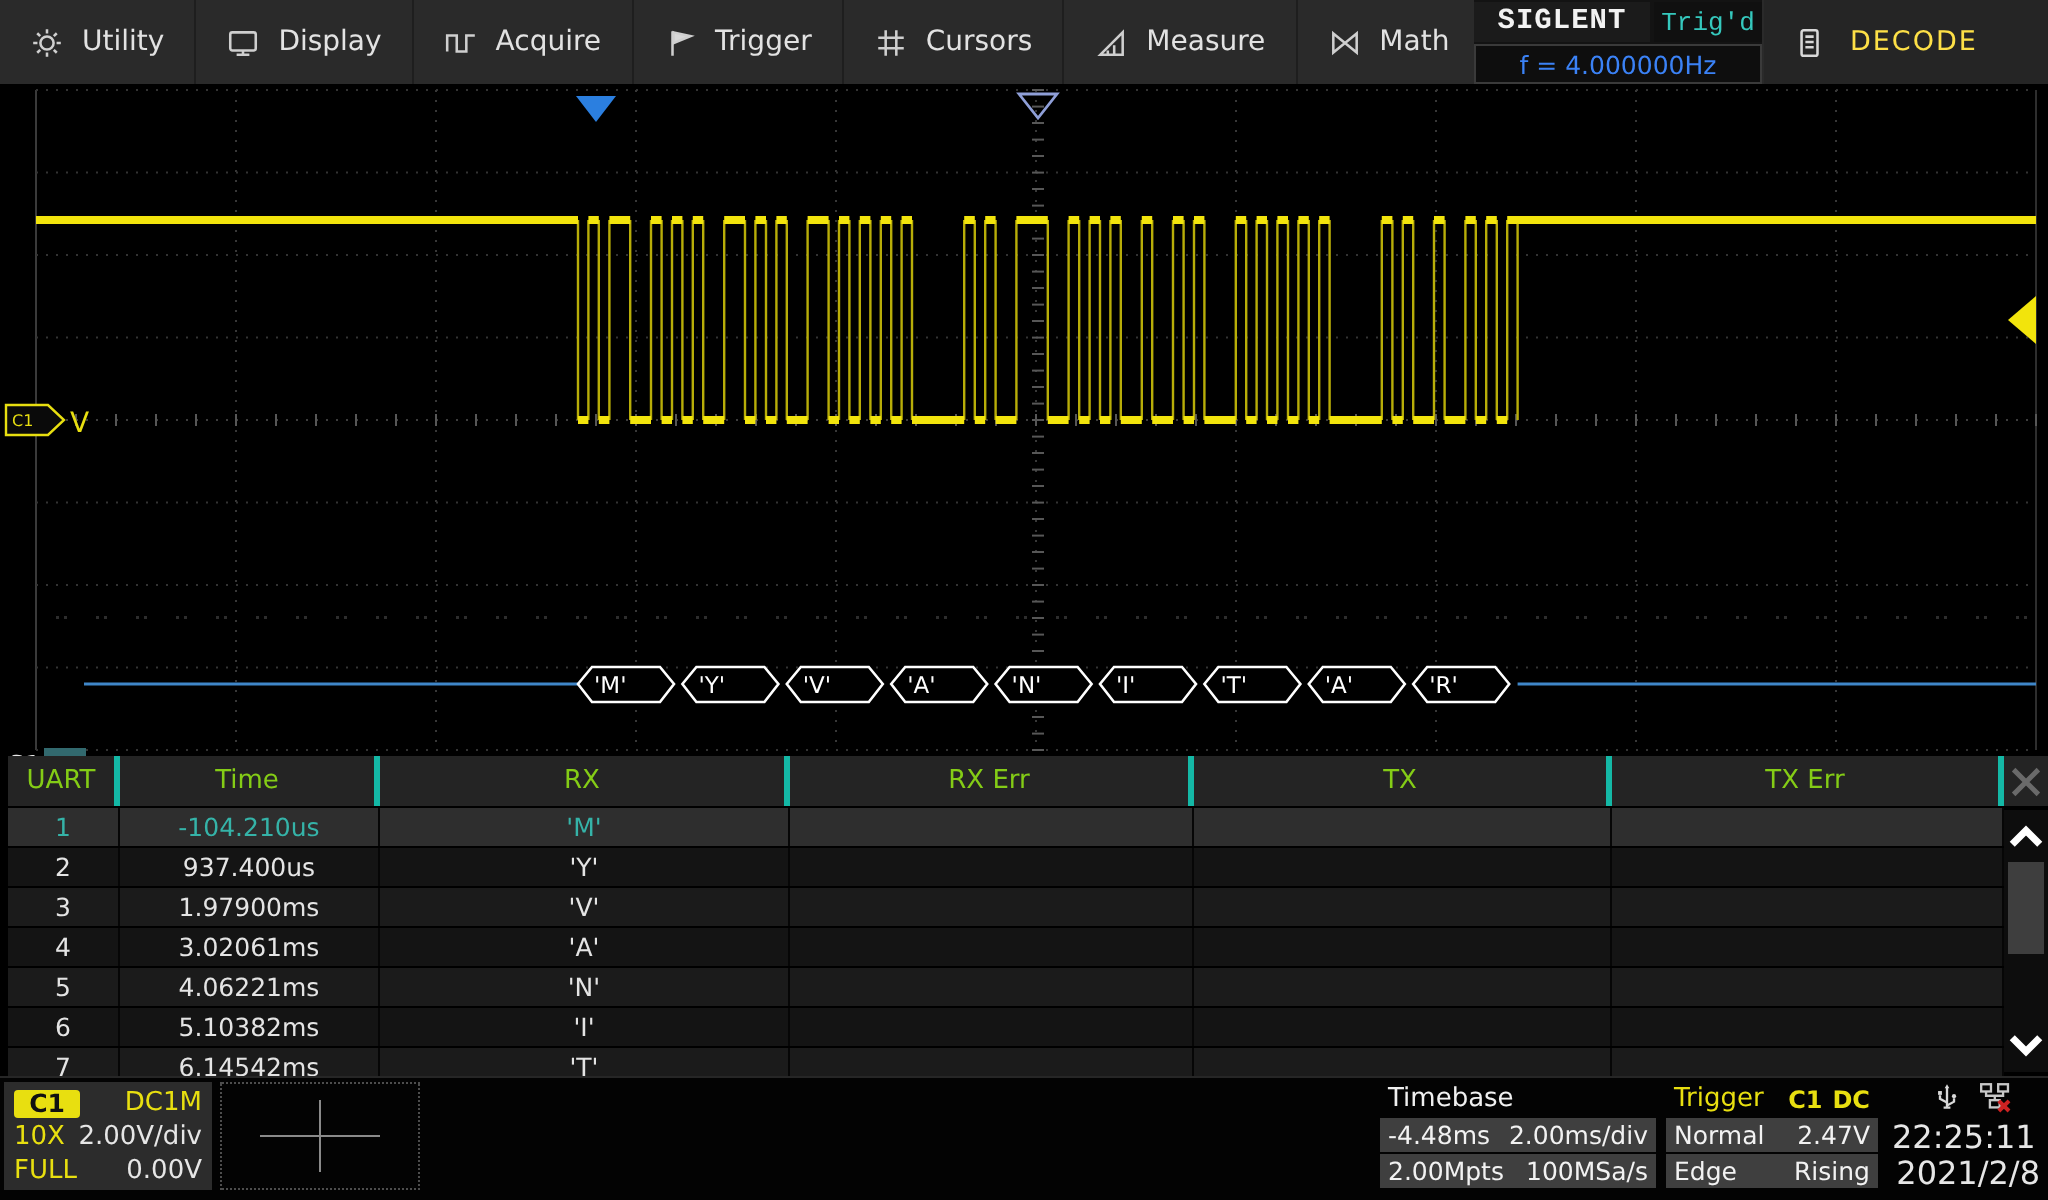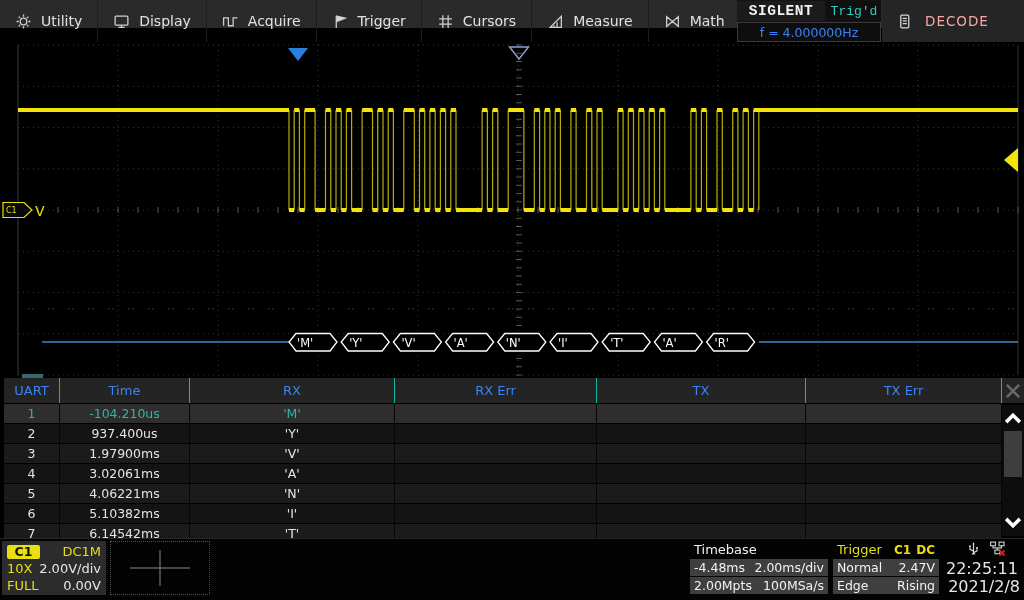--- a/index.html
+++ b/index.html
@@ -1,49 +1,49 @@
 <!DOCTYPE html>
 <html><head>
 <meta charset="utf-8">
 <style>
   html,body{margin:0;padding:0;background:#000;}
   #screen{position:relative;width:1024px;height:600px;background:#000;overflow:hidden;
           font-family:"DejaVu Sans","Liberation Sans",sans-serif;color:#e6e6e6;}
   
-  #menubar{position:absolute;left:0;top:0;width:1024px;height:28px;background:#2a2a2a;}
+  #menubar{position:absolute;left:0;top:0;width:1024px;height:42px;background:#2a2a2a;}
   #menu-left{position:absolute;left:0;top:0;height:42px;display:flex;}
   .menu-item{display:flex;align-items:center;gap:9px;padding:0 15px;height:42px;
              border-right:1px solid #1e1e1e;font-size:14px;color:#e2e2e2;cursor:default;}
   .mi-icon{display:flex;width:17px;height:17px;}
   .mi-icon svg{width:17px;height:17px;}
   #brandbox{position:absolute;left:737px;top:0;width:144px;height:42px;background:#131313;
             display:flex;flex-direction:column;}
   #brand-row{display:flex;height:20px;margin-top:1px;font-family:Liberation Mono, monospace;}
   #brand-logo{flex:1;background:#1b1b1b;color:#f2f2f2;font-weight:bold;font-size:14.5px;
               letter-spacing:.5px;display:flex;align-items:center;justify-content:center;}
   #trig-status{width:54px;margin-left:2px;background:#101010;color:#35c8bd;font-size:13px;
                display:flex;align-items:center;justify-content:center;}
   #freq-row{height:18px;margin:1px 0 0 0;border:1px solid #3a3a3a;background:#0e0e0e;color:#3b82f6;
             font-size:12.5px;display:flex;align-items:center;justify-content:center;}
   #decode-area{position:absolute;left:882px;top:0;width:142px;height:42px;display:flex;
                align-items:center;gap:12px;padding-left:14px;box-sizing:border-box;background:#252525;}
   #decode-area svg{width:17px;height:17px;}
-  #decode-label{font-size:13.5px;letter-spacing:1px;color:#fca5a5;}
+  #decode-label{font-size:13.5px;letter-spacing:1px;color:#fde047;}
   
   #wavearea{position:absolute;left:0;top:42px;width:1024px;height:336px;background:#000;}
   #wave-svg{position:absolute;left:0;top:0;}
   .bus-label{position:absolute;font-size:13px;color:#e8e8e8;}
   .bus-badge{position:absolute;width:21px;height:17px;background:#32696e;color:#eafcfc;
              font-size:12px;display:flex;align-items:center;justify-content:center;}
   
   #dtable{position:absolute;left:4px;top:378px;width:998px;}
   .thead{display:grid;grid-template-columns:56px 130px 205px 202px 209px 196px;height:25px;
          background:#242424;}
-  .thead span{display:flex;align-items:center;justify-content:center;font-size:13px;color:#3b82f6;
-              border-right:1px solid #14b8a6;}
+  .thead span{display:flex;align-items:center;justify-content:center;font-size:13px;color:#84cc16;
+              border-right:3px solid #14b8a6;}
   .trow{display:grid;grid-template-columns:56px 130px 205px 202px 209px 196px;height:19px;
         background:#141414;border-top:1px solid #000;}
   .trow:nth-child(odd){background:#1b1b1b;}
   .trow span{display:flex;align-items:center;justify-content:center;font-size:12.5px;color:#e4e4e4;
              border-right:1px solid #060606;overflow:hidden;}
   .trow.selected{background:#2e2e2e;}
   .trow.selected span{color:#35b3a8;}
   #tclose{position:absolute;left:1002px;top:378px;width:22px;height:25px;background:#242424;
           display:flex;align-items:center;justify-content:center;}
   #vscroll{position:absolute;left:1002px;top:405px;width:22px;height:131px;background:#0d0d0d;}

